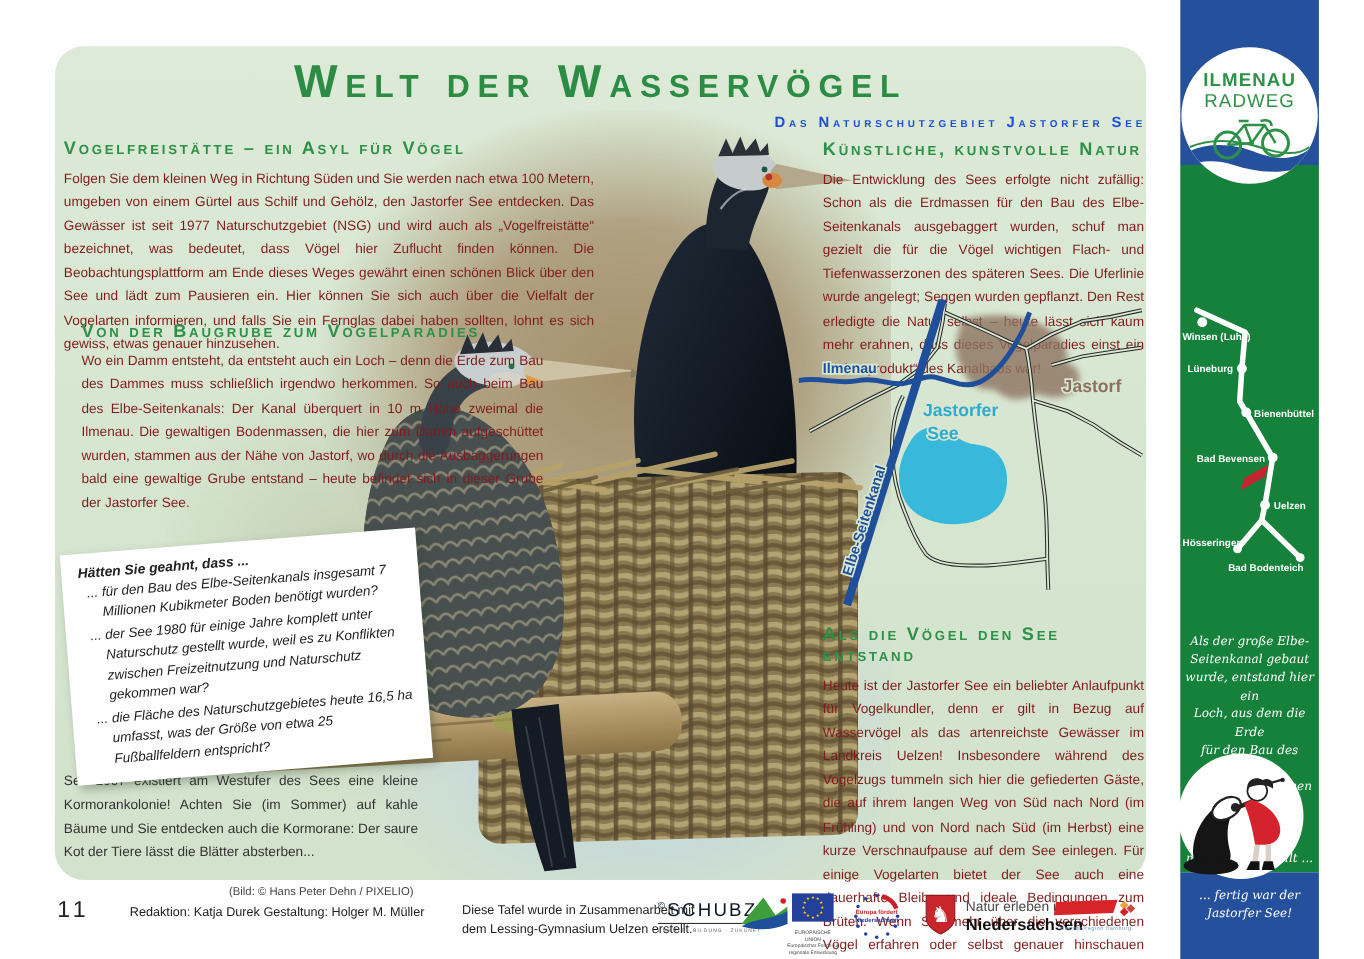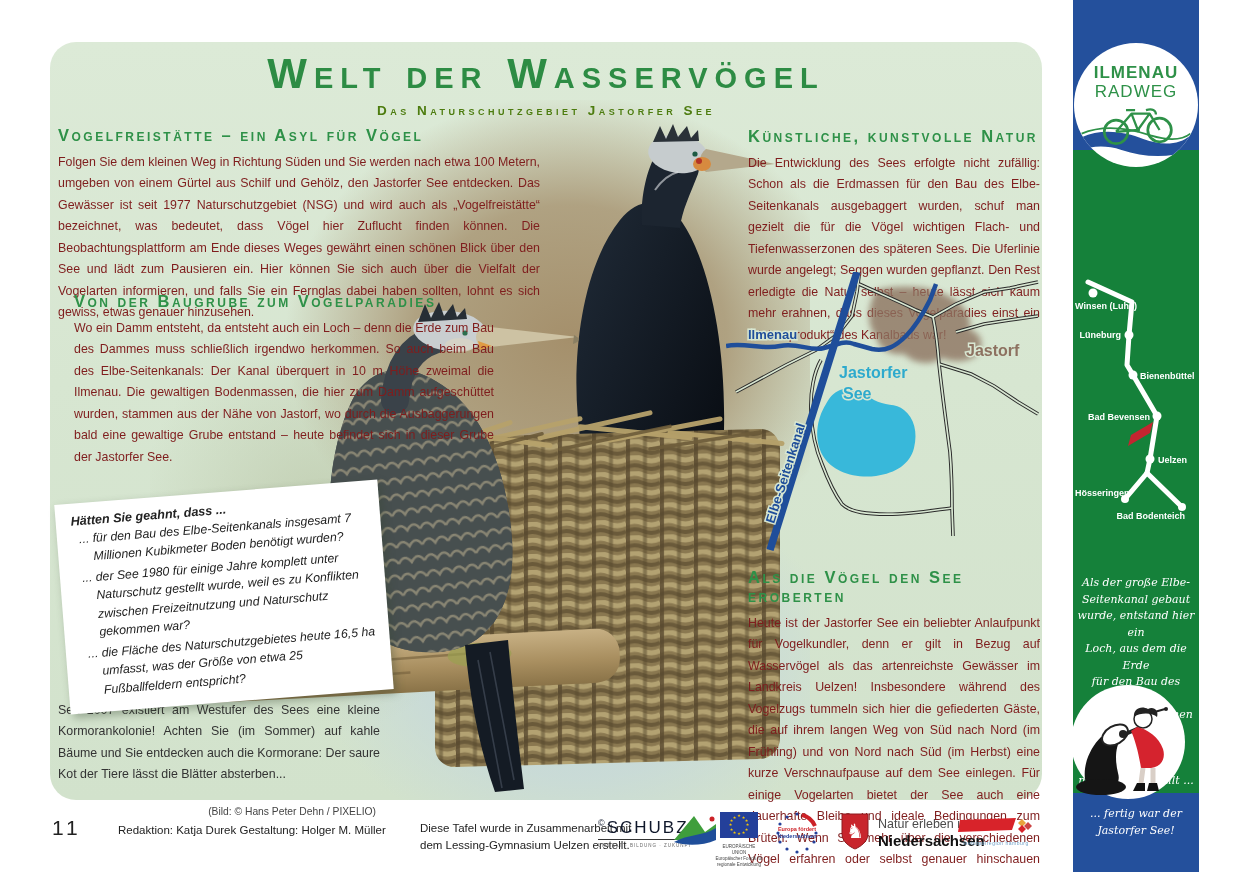--- a/index.html
+++ b/index.html
@@ -5,22 +5,22 @@
   html,body{margin:0;padding:0;background:#fff;}
   .page{position:relative;width:1240px;height:872px;background:#ffffff;
         font-family:"Liberation Sans", sans-serif;overflow:hidden;}
   .panel{position:absolute;left:50px;top:42px;width:992px;height:758px;border-radius:26px;
          background:linear-gradient(180deg,#dcead7 0%,#d7e6d1 45%,#d2e2cc 100%);z-index:0;}
   .scene{position:absolute;left:150px;top:100px;width:660px;height:700px;z-index:1;}
   .map{position:absolute;left:726px;top:272px;width:316px;height:292px;z-index:2;}
 
   .title{position:absolute;left:50px;top:50px;width:992px;text-align:center;z-index:2;
          font-variant:small-caps;font-weight:bold;font-size:42px;letter-spacing:7px;color:#2d8c44;}
-  .subtitle{position:absolute;left:50px;top:103px;width:992px;text-align:center;z-index:2;
-         font-variant:small-caps;font-weight:bold;font-size:13.5px;letter-spacing:3.5px;color:#4d7c0f;}
+  .subtitle{position:absolute;left:50px;top:103px;width:992px;text-align:right;z-index:2;
+         font-variant:small-caps;font-weight:bold;font-size:13.5px;letter-spacing:3.5px;color:#1d4ed8;}
 
   .sec{position:absolute;z-index:2;}
   .sec h2{margin:0 0 7px 0;font-variant:small-caps;font-weight:bold;font-size:16.5px;
           letter-spacing:2.5px;color:#2e9148;}
   .sec p{margin:0;font-size:12.4px;line-height:1.73;color:#7f1d1d;text-align:justify;}
 
   .factbox{position:absolute;left:62px;top:492px;width:296px;z-index:3;background:#ffffff;
            padding:11px 13px 13px 15px;transform:rotate(-4.5deg);
            box-shadow:3px 4px 9px rgba(55,70,50,.38);font-style:italic;color:#222;}
   .factbox .intro{font-weight:bold;font-size:12.6px;margin:0 0 2px 0;}
@@ -191,21 +191,21 @@
     <p>Seit 2007 existiert am Westufer des Sees eine kleine Kormorankolonie! Achten Sie (im Sommer) auf kahle Bäume und Sie entdecken auch die Kormorane: Der saure Kot der Tiere lässt die Blätter absterben...</p>
     <div class="credit">(Bild: © Hans Peter Dehn / PIXELIO)</div>
   </div>
 
   <div class="sec" style="left:748px;top:127px;width:292px;">
     <h2>Künstliche, kunstvolle Natur</h2>
     <p>Die Entwicklung des Sees erfolgte nicht zufällig: Schon als die Erdmassen für den Bau des Elbe-Seitenkanals ausgebaggert wurden, schuf man gezielt die für die Vögel wichtigen Flach- und Tiefenwasserzonen des späteren Sees. Die Uferlinie wurde angelegt; Seggen wurden gepflanzt. Den Rest erledigte die Natur selbst – heute lässt sich kaum mehr erahnen, dass dieses Vogelparadies einst ein „Nebenprodukt“ des Kanalbaus war!</p>
   </div>
 
   <div class="sec" style="left:748px;top:568px;width:292px;">
-    <h2>Als die Vögel den See eroberten</h2>
+    <h2>Als die Vögel den See entstand</h2>
     <p>Heute ist der Jastorfer See ein beliebter Anlaufpunkt für Vogelkundler, denn er gilt in Bezug auf Wasservögel als das artenreichste Gewässer im Landkreis Uelzen! Insbesondere während des Vogelzugs tummeln sich hier die gefiederten Gäste, die auf ihrem langen Weg von Süd nach Nord (im Frühling) und von Nord nach Süd (im Herbst) eine kurze Verschnaufpause auf dem See einlegen. Für einige Vogelarten bietet der See auch eine dauerhafte Bleibe und ideale Bedingungen zum Brüten. Wenn Sie mehr über die verschiedenen Vögel erfahren oder selbst genauer hinschauen wollen, lohnt sich ein kurzer Abstecher zur Beobachtungsplattform.</p>
   </div>
 
   <svg class="map" viewBox="0 0 316 292">
     <defs>
       <filter id="f_blur3">
           <feGaussianBlur stdDeviation="3"></feGaussianBlur>
         </filter>
     </defs>
     <path d="M 150 18 C 175 12 205 14 222 24 C 238 32 246 44 244 58 C 252 60 258 68 254 78 C 248 90 230 92 216 86 C 204 94 188 92 178 82 C 164 84 152 76 150 64 C 142 56 140 38 150 18 Z" fill="#8d7360" opacity="0.8" filter="url(#f_blur3)"></path>

